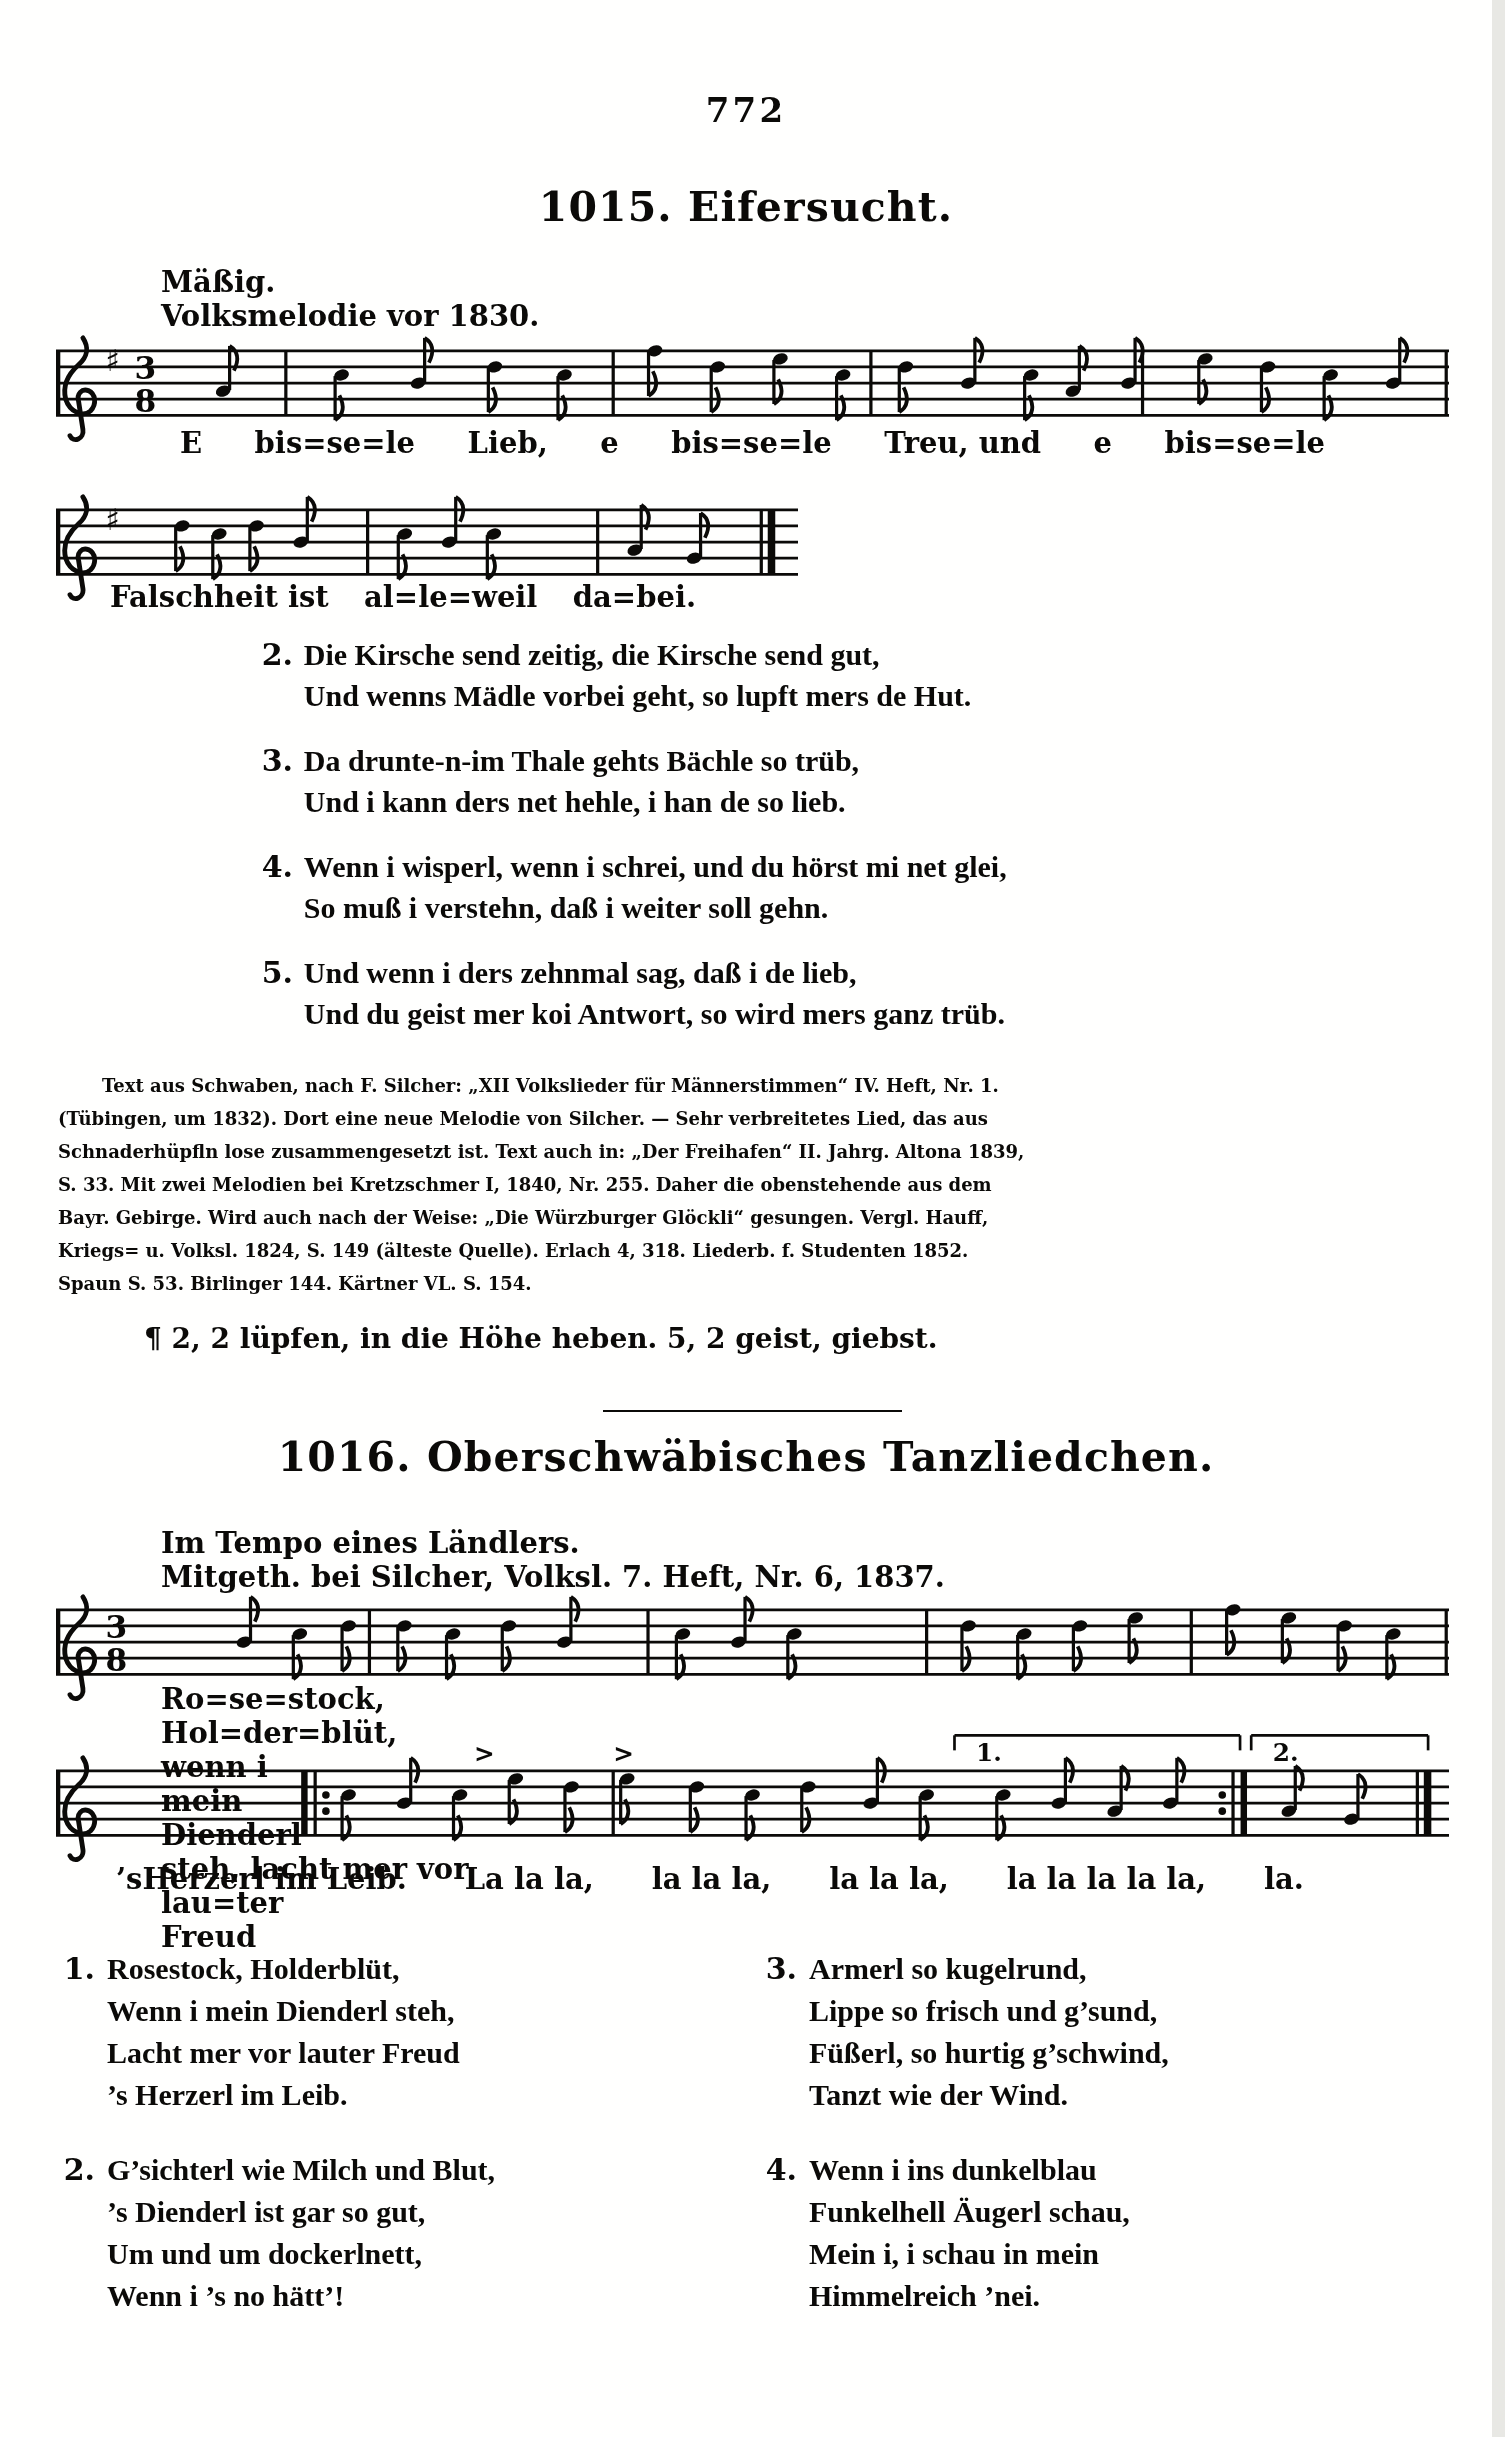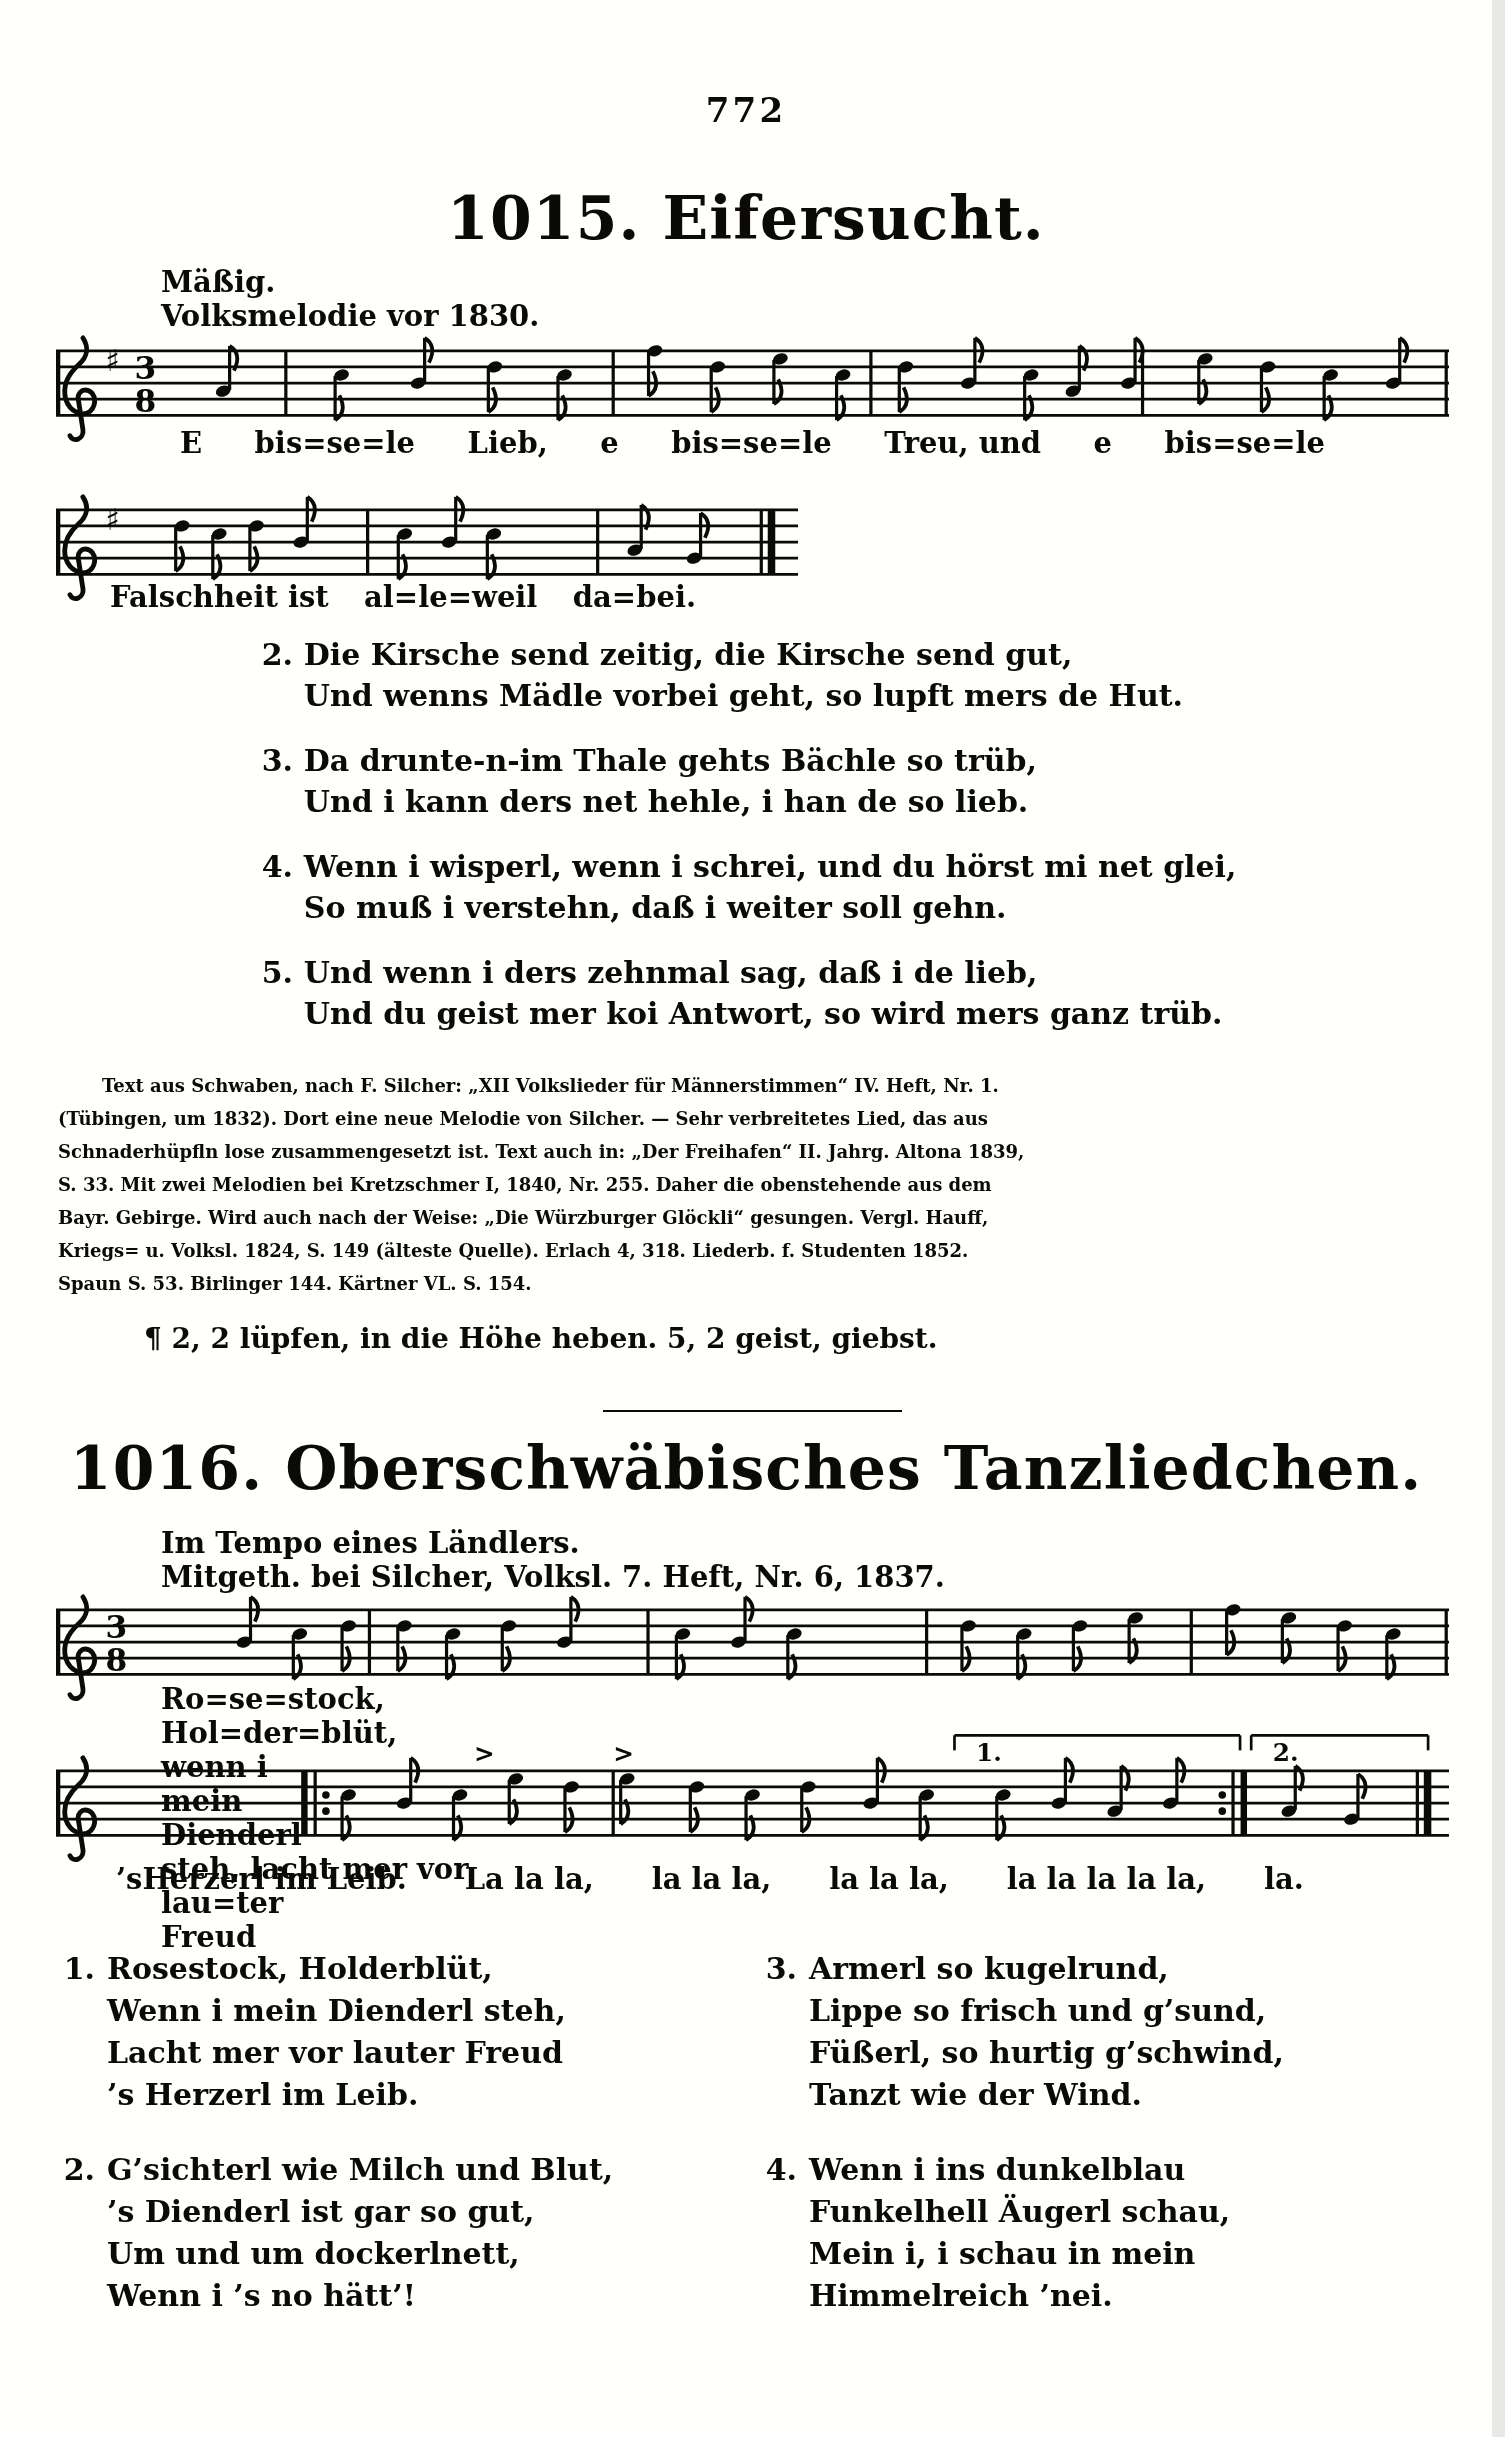--- a/index.html
+++ b/index.html
@@ -1,40 +1,40 @@
 <!DOCTYPE html>
 <html style="font-size:8.6px"><head>
 <meta charset="utf-8">
 <style>
   html,body{margin:0;padding:0;background:#e8e8e4;}
   .page{position:relative;width:1492px;height:2438px;background:#fffffe;color:#0b0a08;
         font-family:"DejaVu Serif",serif;font-weight:bold;overflow:hidden;}
   .abs{position:absolute;}
   .center{left:0;right:0;text-align:center;}
   .pageno{top:90px;font-size:34px;letter-spacing:3.2px;}
-  .songtitle{font-size:60px;letter-spacing:1.1px;}
+  .songtitle{font-size:41px;letter-spacing:1.1px;}
   .t1015{top:183px;}
   .t1016{top:1433px;}
   .tempo-row{position:absolute;display:flex;justify-content:space-between;font-size:29px;flex-direction:column;}
   .tr1015{top:265px;left:161px;right:161px;}
   .tr1016{top:1526px;left:161px;right:152px;}
   svg.staff{position:absolute;display:block;}
   .s0{left:56px;top:297px;width:1393px;height:156px;}
   .s1{left:56px;top:456px;width:742px;height:156px;}
   .s2{left:56px;top:1556px;width:1393px;height:156px;}
   .s3{left:56px;top:1717px;width:1393px;height:156px;}
   .lyrics{position:absolute;display:flex;justify-content:space-between;font-size:29px;white-space:nowrap;}
   .lyr0{top:426px;left:180px;right:167px;}
   .lyr1{top:580px;left:110px;width:586px;}
   .lyr2{top:1682px;left:161px;right:161px;flex-direction:column;}
   .lyr3{top:1862px;left:116px;right:188px;}
   .verses15{position:absolute;top:634px;left:253px;right:113px;font-size:30px;line-height:41px;}
   .verse{display:flex;margin-bottom:24px;}
   .vnum{min-width:40px;text-align:right;margin-right:10.8px;flex:none;}
-  .vline{white-space:nowrap;}
+  .vline{white-space:nowrap;font-family:Liberation Serif, serif;}
   .notesblock{position:absolute;top:1069px;left:58px;right:54px;font-size:18px;line-height:33px;}
   .note-line{white-space:nowrap;}
   .note-line:first-child{text-indent:44px;}
   .footnote{position:absolute;top:1322px;left:144px;font-size:28px;}
   .divider{position:absolute;top:1410px;left:603px;width:299px;border-top:2.2px solid #0b0a08;}
   .verses16{position:absolute;top:1948px;left:63px;right:56px;display:flex;}
   .vcol{width:702px;flex:none;font-size:30px;line-height:42px;}
   .vcol .verse{margin-bottom:33px;}
   .vcol .vnum{min-width:32px;margin-right:12px;}
 </style>

